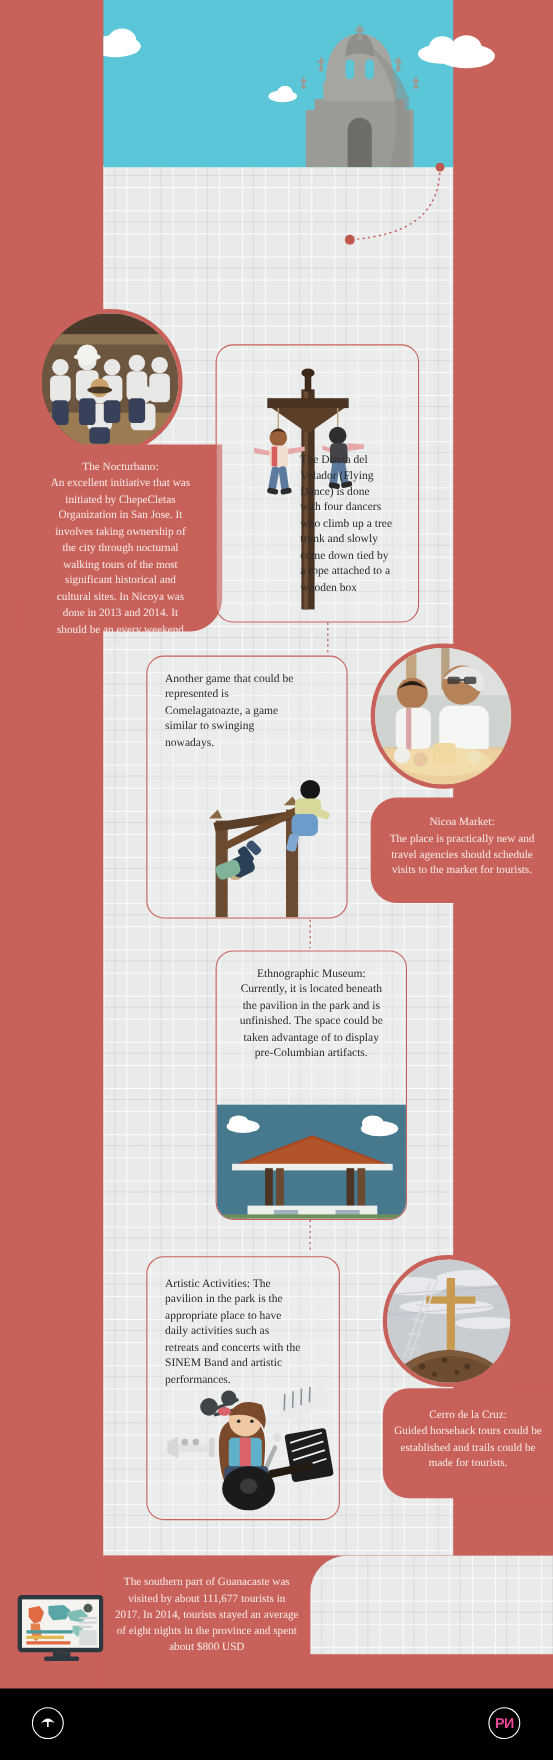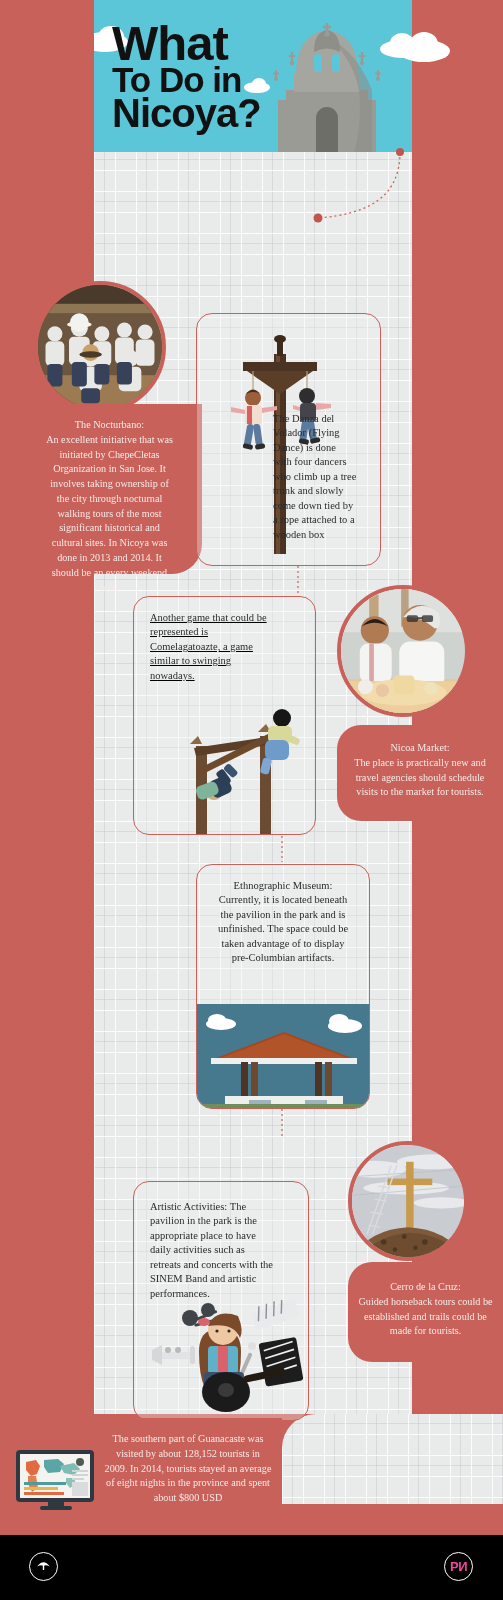--- a/index.html
+++ b/index.html
@@ -128,25 +128,20 @@
       <circle cx="8" cy="61" r="2"></circle>
       <path d="M110 52 v8 M107 55.5 h6" stroke="#9b9b96" stroke-width="2" fill="none"></path>
       <circle cx="110" cy="61" r="2"></circle>
     </g>
     <rect x="46" y="36" width="8" height="18" rx="4" fill="#5bc6d8"></rect>
     <rect x="64" y="36" width="8" height="18" rx="4" fill="#5bc6d8"></rect>
     <path d="M48 134 v-34 a11 11 0 0 1 22 0 v34 z" fill="#6e6e69"></path>
     <path d="M62 20 q30 30 30 66 q0 30 -6 48 l18 0 v-62 q-14 -36 -42 -52 z" fill="#8d8d88" opacity=".55"></path>
   </svg>
 
-  <h1 id="title">
-    <span class="l1">What</span>
-    <span class="l2">To Do in</span>
-    <span class="l3">Nicoya?</span>
-  </h1>
 
   <svg style="position:absolute;left:310px;top:148px;width:100px;height:90px;">
     <path d="M90 4 C 90 48, 60 66, 8 70" stroke="#c8615a" stroke-width="1.3" stroke-dasharray="2 3" fill="none"></path>
     <circle cx="90" cy="4" r="4" fill="#c0574f"></circle>
     <circle cx="8" cy="70" r="4.5" fill="#c0574f"></circle>
   </svg>
 
 
   <div class="photo" style="left:34px; top:281px; width:132px; height:132px;">
     <div class="inner" style="background:linear-gradient(#6b5440,#5a4636);">
@@ -226,21 +221,21 @@
     </svg>
     <div class="txt" style="position:absolute; left:76px; top:98px; width:92px; padding:0 8px 0 0;">
       <span>The Danza del Volador (Flying Dance) is done with four dancers who climb up a tree trunk and slowly come down tied by a rope attached to a wooden box</span>
     </div>
   </div>
 
   <svg style="position:absolute;left:196px;top:566px;width:120px;height:32px;">
     <path d="M102 0 v28" stroke="#c8615a" stroke-width="1.2" stroke-dasharray="2 3" fill="none"></path>
   </svg>
 
-  <div class="wbox" style="left:133px; top:596px; width:183px; height:239px;text-decoration:underline;">
+  <div class="wbox" style="left:133px; top:596px; width:183px; height:239px;">
     <div class="txt" style="width:160px;">
       <span>Another game that could be represented is Comelagatoazte, a game similar to swinging nowadays.</span>
     </div>
     <svg style="position:absolute;left:0;bottom:0;width:183px;height:160px;">
       <rect x="62" y="72" width="11" height="88" fill="#6b4b31"></rect>
       <rect x="126" y="62" width="11" height="98" fill="#6b4b31"></rect>
       <path d="M60 74 L140 62 L142 70 L62 82 Z" fill="#5b3e28"></path>
       <path d="M62 96 L142 56 L145 62 L65 102 Z" fill="#6e4a2d"></path>
       <path d="M56 70 l8 -8 l4 8 z" fill="#8a6a45"></path>
       <path d="M124 58 l8 -8 l5 8 z" fill="#8a6a45"></path>
@@ -323,21 +318,21 @@
       <rect x="52" y="96" width="22" height="6" fill="#9eb3bd"></rect>
       <rect x="108" y="96" width="22" height="6" fill="#9eb3bd"></rect>
       <rect x="0" y="100" width="174" height="4" fill="#6d8f5a"></rect>
     </svg>
   </div>
 
   <svg style="position:absolute;left:240px;top:1109px;width:60px;height:34px;">
     <path d="M42 0 v30" stroke="#c8615a" stroke-width="1.2" stroke-dasharray="2 3" fill="none"></path>
   </svg>
 
-  <div class="wbox" style="left:133px; top:1142px; width:176px; height:240px;margin-top:39px;">
+  <div class="wbox" style="left:133px; top:1142px; width:176px; height:240px;">
     <div class="txt" style="width:160px; padding-top:18px;">
       <span>Artistic Activities: The pavilion in the park is the appropriate place to have daily activities such as retreats and concerts with the SINEM Band and artistic performances.</span>
     </div>
     <svg style="position:absolute;left:0;bottom:0;width:176px;height:120px;">
       <g fill="#3f4449">
         <circle cx="56" cy="18" r="8"></circle>
           <circle cx="74" cy="10" r="7"></circle>
         <rect x="62" y="18" width="22" height="3" rx="1.5" transform="rotate(-22 62 18)"></rect>
         <rect x="60" y="24" width="22" height="3" rx="1.5" transform="rotate(-14 60 24)"></rect>
       </g>
@@ -444,21 +439,21 @@
         <rect x="58" y="26" width="16" height="2"></rect>
       <rect x="58" y="30" width="12" height="2"></rect>
     </g>
     <rect x="58" y="34" width="16" height="14" fill="#d9dcdd"></rect>
     <rect x="10" y="34" width="42" height="3" fill="#4f9a9a"></rect>
     <rect x="10" y="39" width="34" height="3" fill="#e3b84e"></rect>
     <rect x="10" y="44" width="40" height="3" fill="#e06a42"></rect>
   </svg>
 
   <div class="redpanel" style="left:94px; top:1418px; width:188px; height:118px; padding:14px 10px;">
-    <span>The southern part of Guanacaste was visited by about 128,152 tourists in 2009. In 2014, tourists stayed an average of eight nights in the province and spent about $800 USD</span>
+    <span>The southern part of Guanacaste was visited by about 111,677 tourists in 2017. In 2014, tourists stayed an average of eight nights in the province and spent about $800 USD</span>
   </div>
 
   <div id="footer">
     <div class="logo-circ" style="left:29px; top:17px;">
       <svg viewBox="0 0 24 24" width="17" height="17">
         <path d="M3 12 q9 -12 18 0 q-6 -3 -8 -1 v6 h-2 v-6 q-2 -2 -8 1z" fill="#fff"></path>
       </svg>
     </div>
     <div class="logo-circ" style="left:444px; top:17px;">
       <span class="pvtxt">PИ</span>

